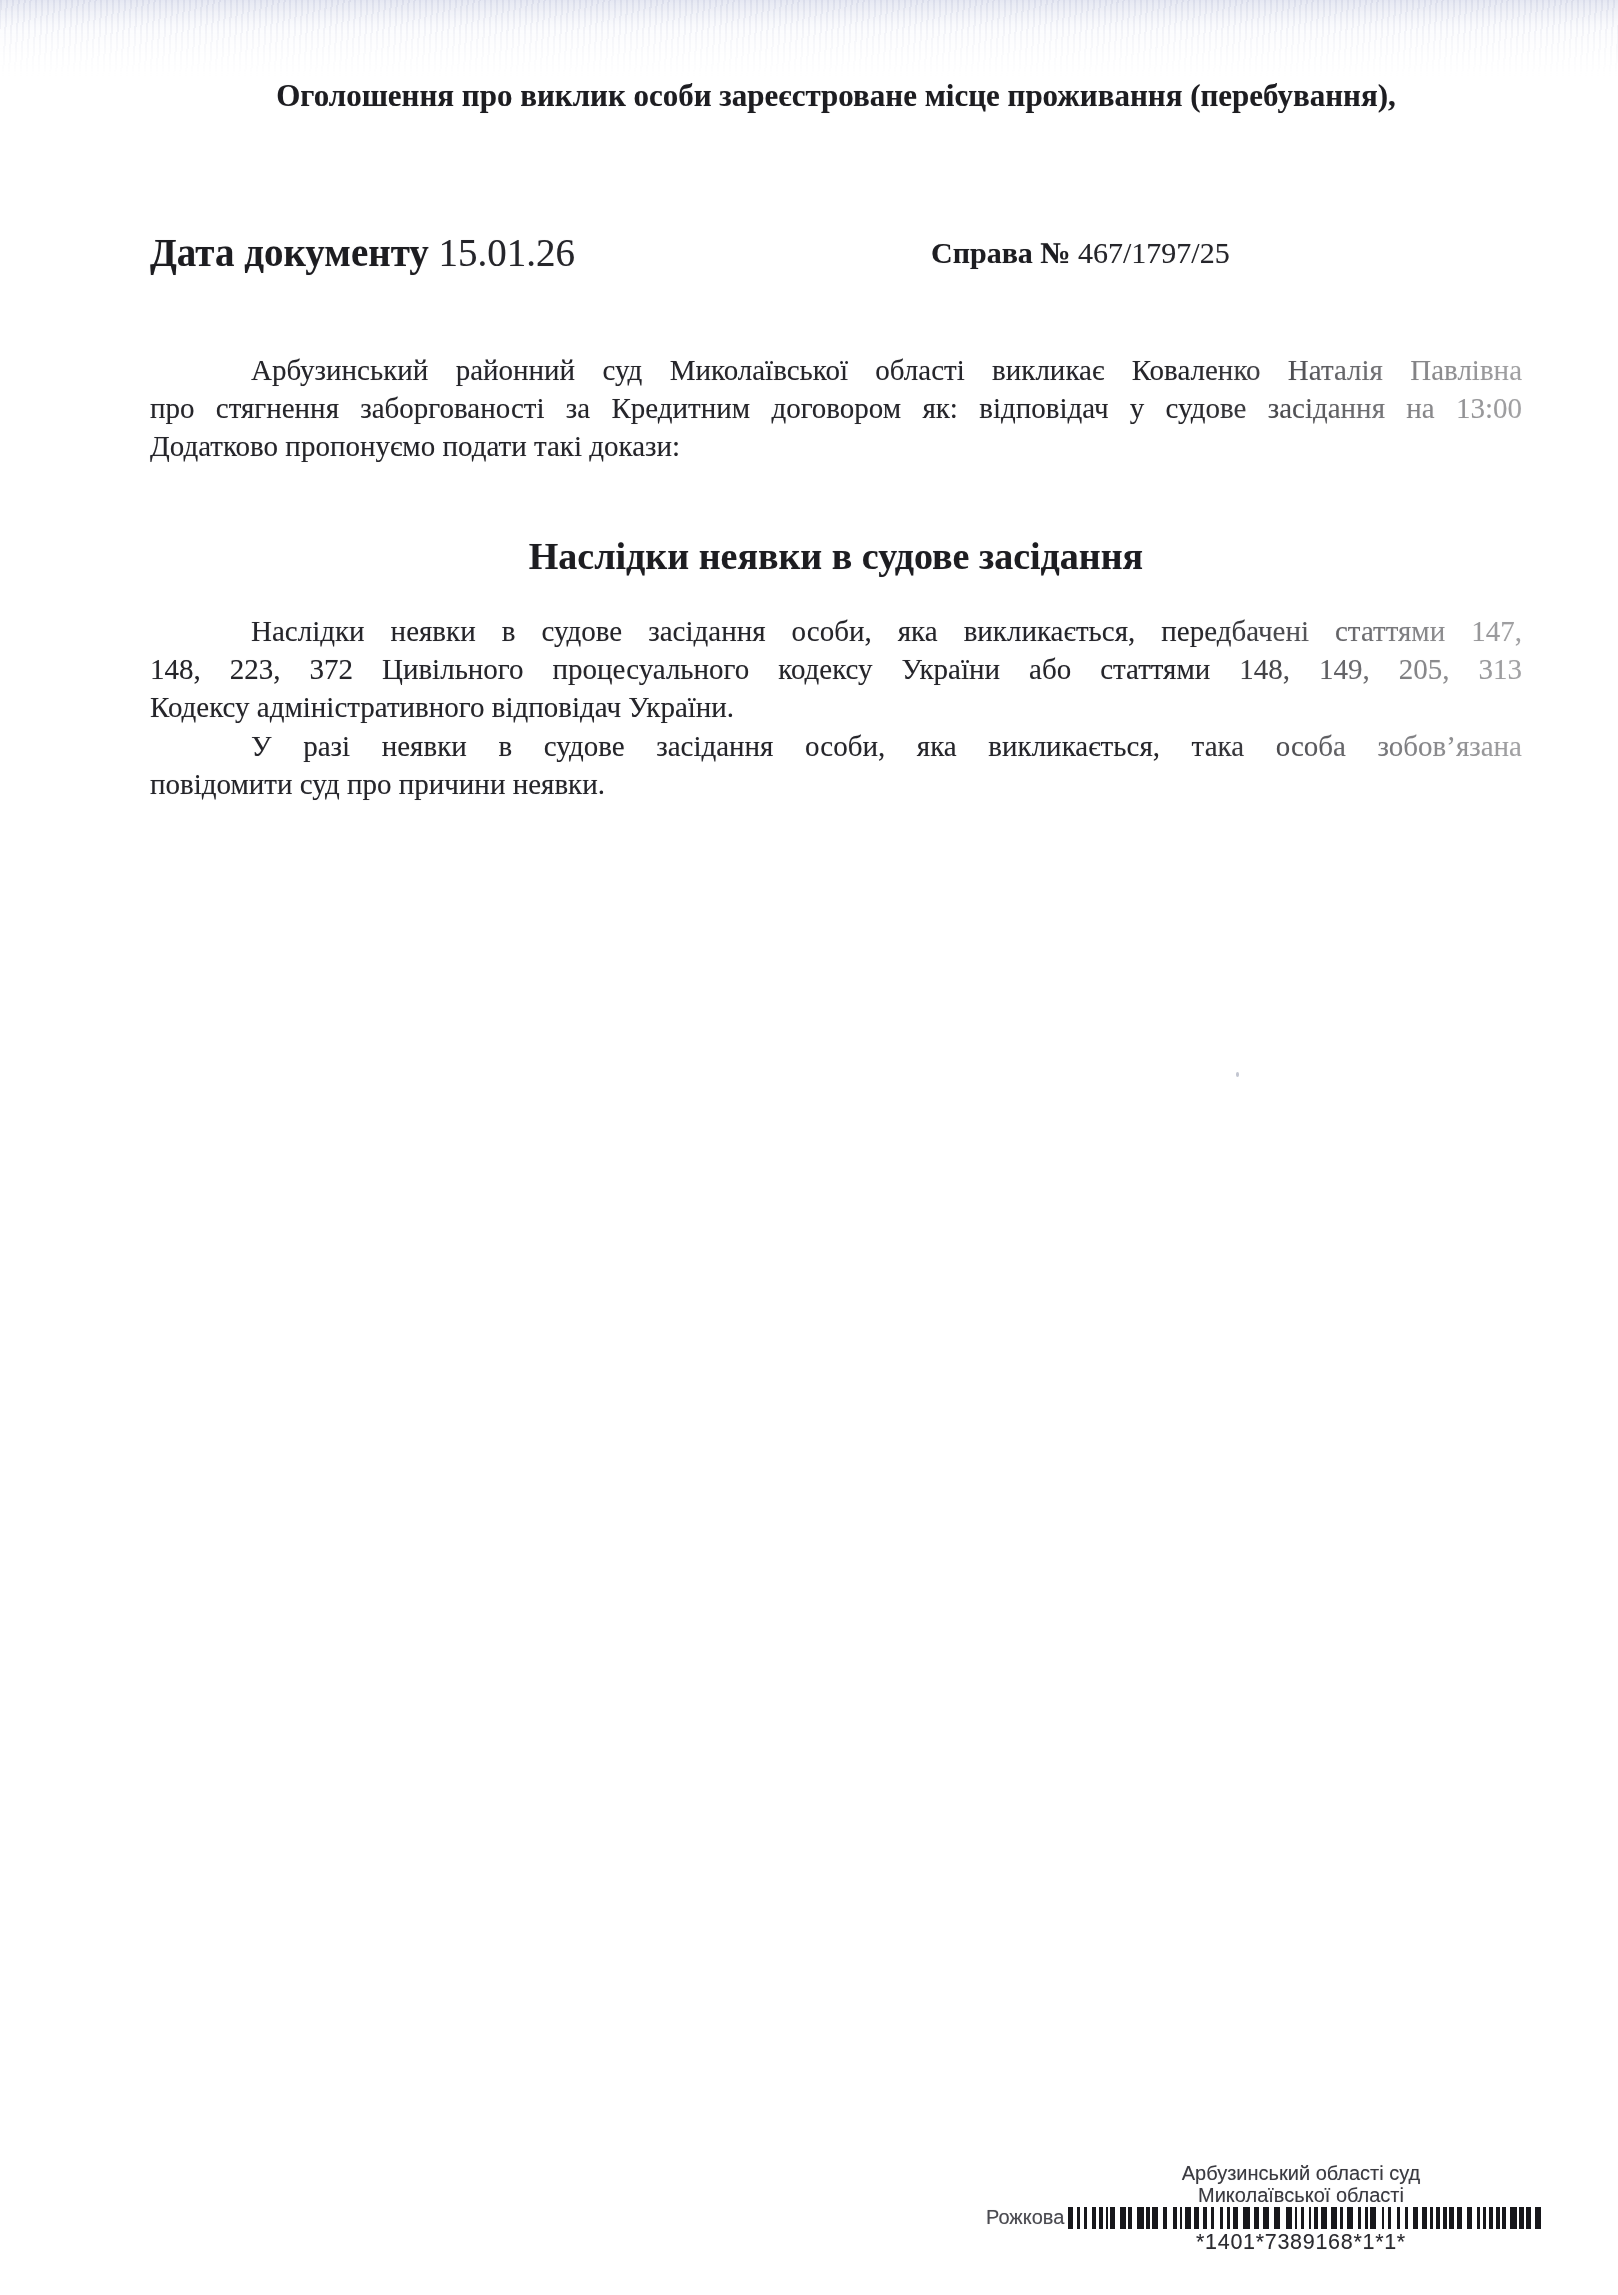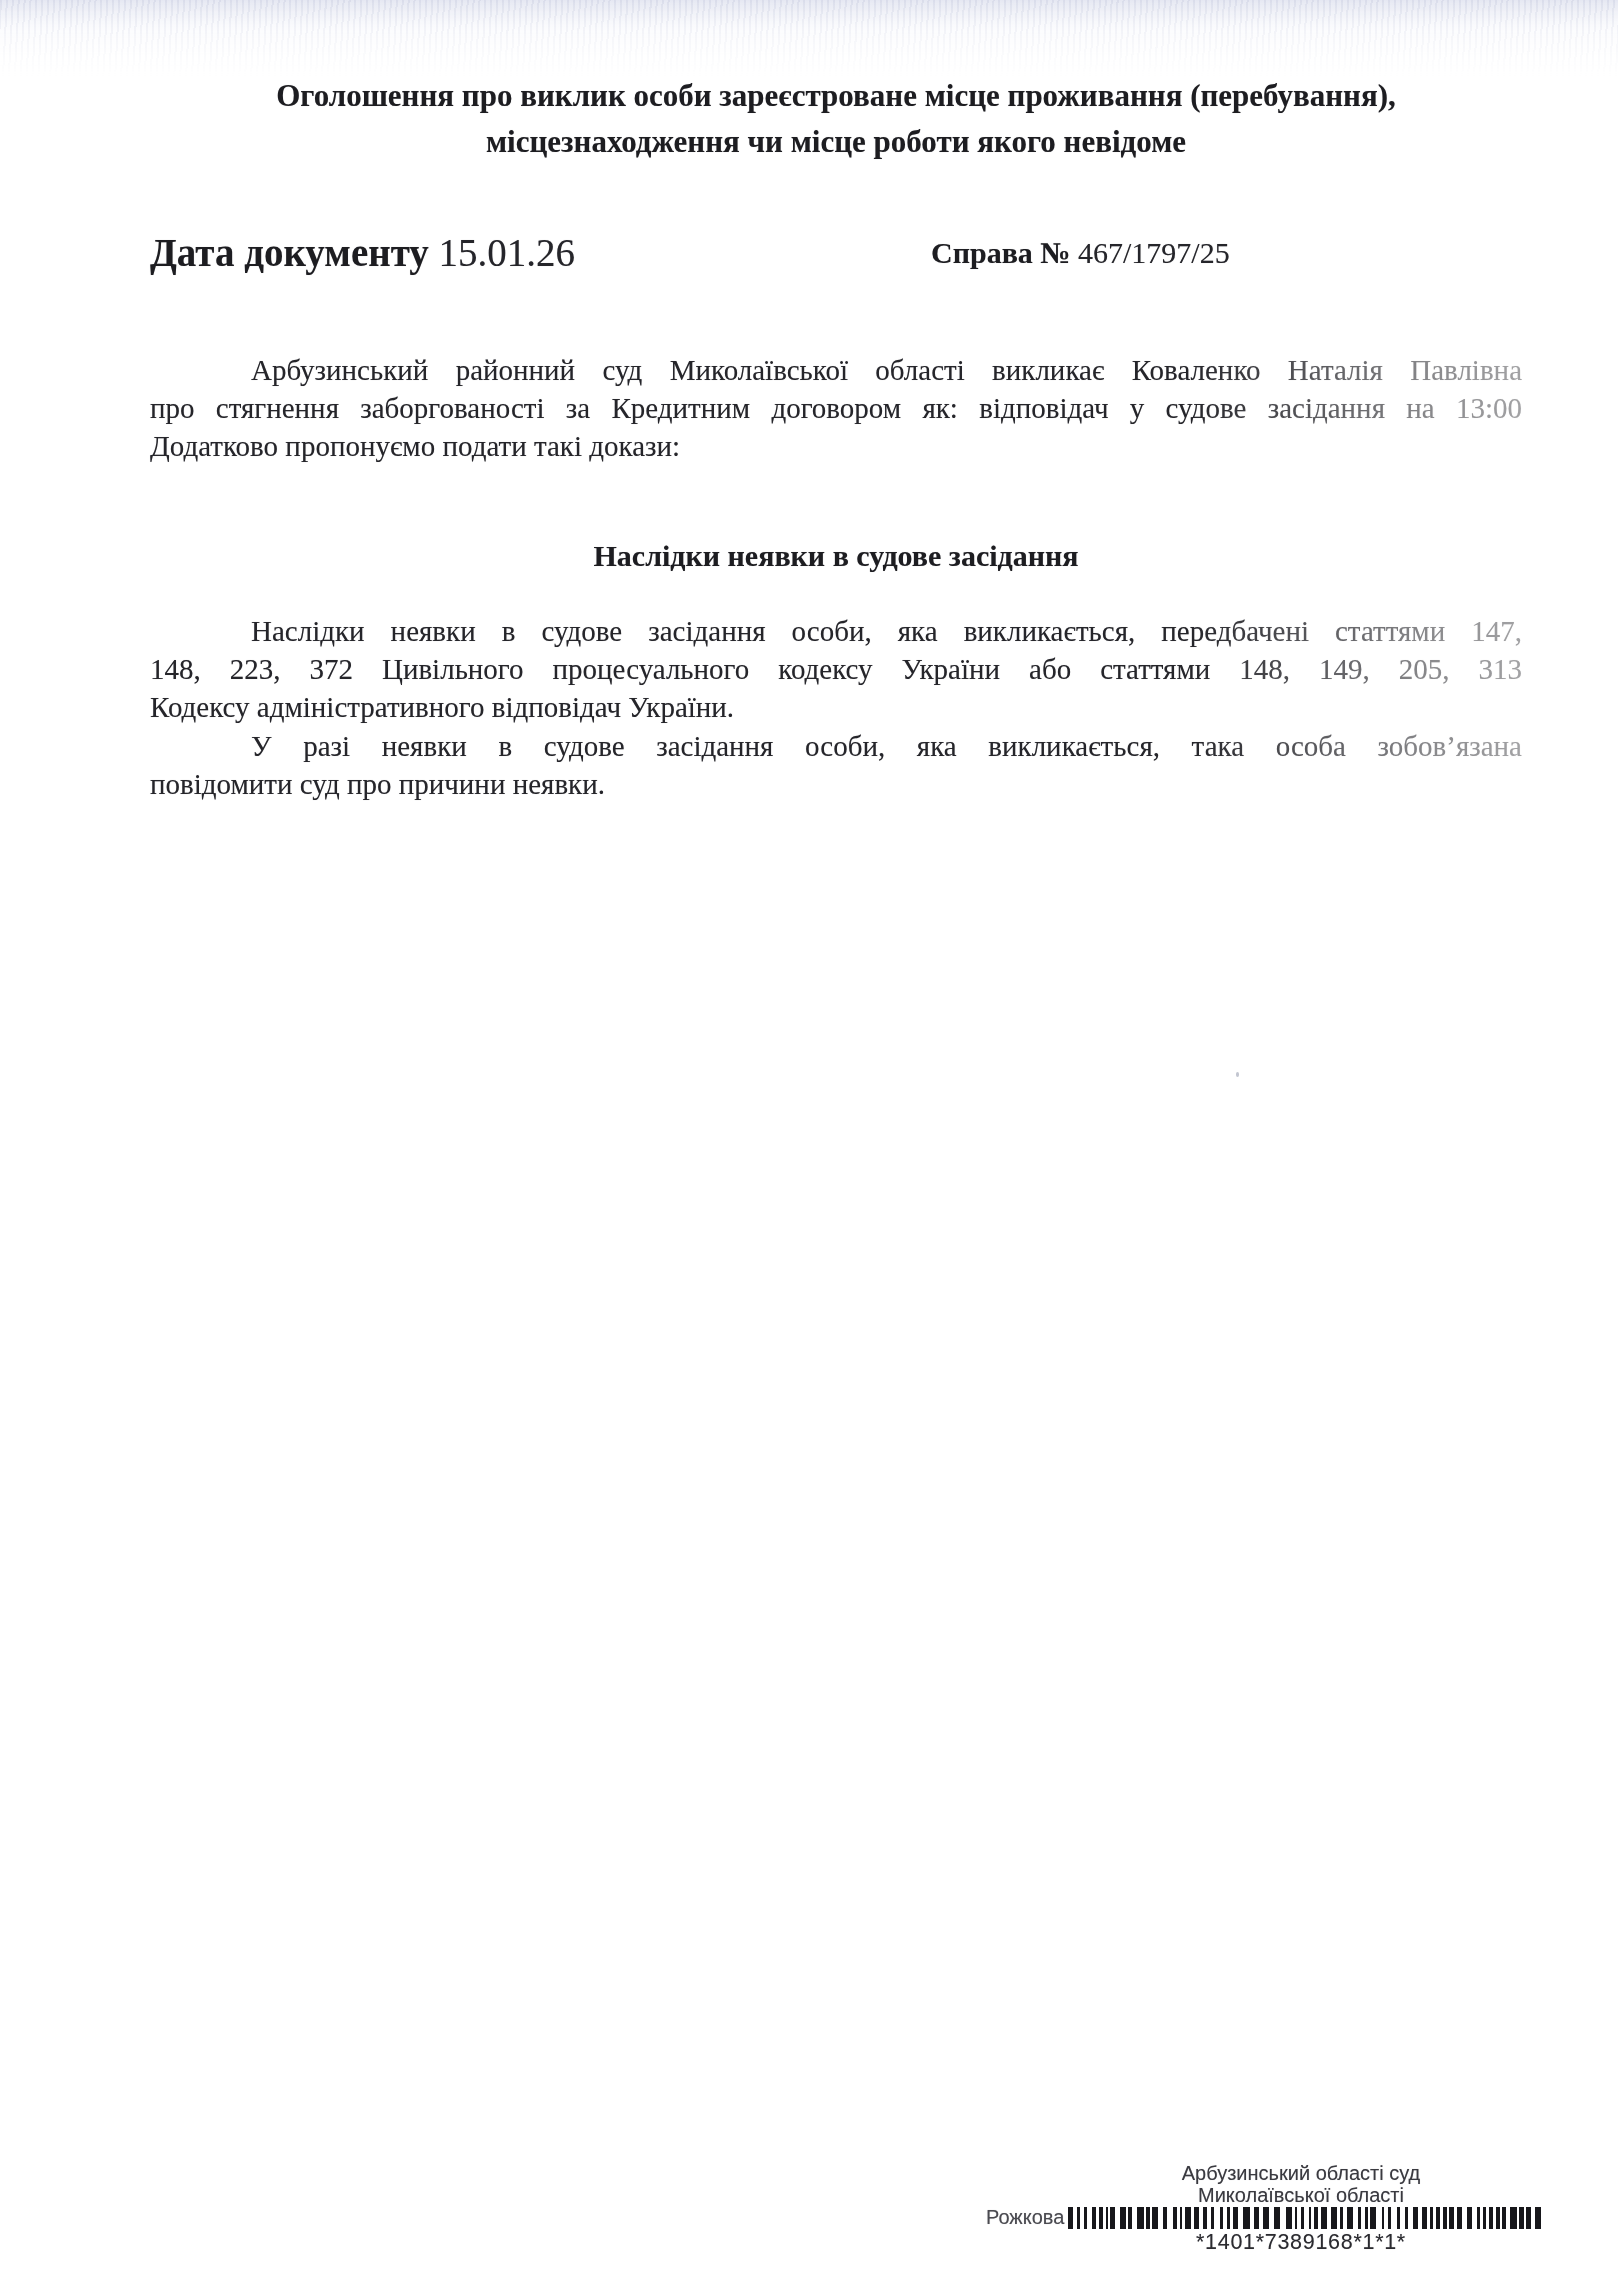--- a/index.html
+++ b/index.html
@@ -69,21 +69,21 @@
   .jline { text-align: justify; text-align-last: justify; }
   .iline { text-indent: 101px; }
   .lead  { padding-left: 9px; }
   .section-heading {
     position: absolute;
     top: 537px;
     left: 150px;
     width: 1372px;
     text-align: center;
     font-weight: bold;
-    font-size: 30px;
+    font-size: 38px;
     line-height: 38px;
     color: #1d1d21;
   }
   
   .fade-right {
     position: absolute;
     top: 325px;
     height: 514px;
     left: 1190px;
     right: 0;
@@ -153,21 +153,20 @@
 </style>
 </head>
 <body>
 
 <div class="page">
 
   <div class="scan-edge"></div>
 
   <div class="doc-title">
     <div>Оголошення про виклик особи зареєстроване місце проживання (перебування),</div>
-    <div>місцезнаходження чи місце роботи якого невідоме</div>
   </div>
 
   <div class="meta-date">
     <span class="bold">Дата документу</span>
     <span>15.01.26</span>
   </div>
 
   <div class="meta-case">
     <span class="bold">Справа №</span>
     <span>467/1797/25</span>

